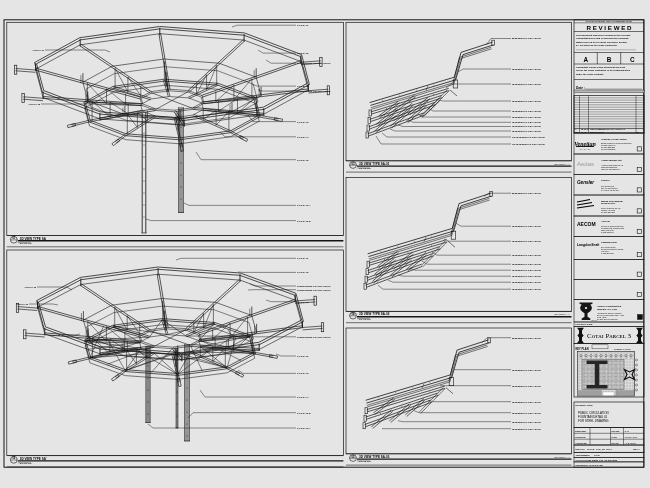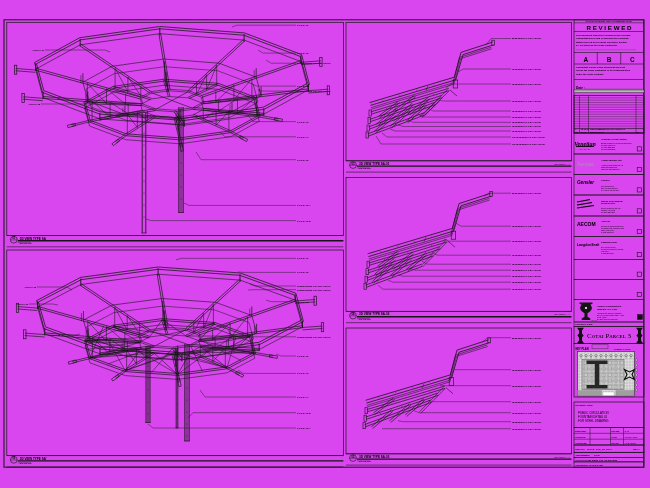--- a/index.html
+++ b/index.html
@@ -1,16 +1,16 @@
 <!DOCTYPE html>
 <html><head>
 <meta charset="utf-8">
 <style>
 html,body{margin:0;padding:0;background:#ffffff;}
-#sheet{width:650px;height:488px;position:relative;background:#d946ef;}
+#sheet{width:650px;height:488px;position:relative;background:#e5e5e5;}
 </style>
 </head>
 <body>
 <div id="sheet">
 <svg width="650" height="488" viewBox="0 0 650 488">
 
 <rect x="4.0" y="19.8" width="639.8" height="447.4" fill="none" stroke="#151515" stroke-width="1.0"></rect>
 
 <rect x="6.8" y="22.3" width="336.6" height="213.2" fill="none" stroke="#151515" stroke-width="0.7"></rect>
 

